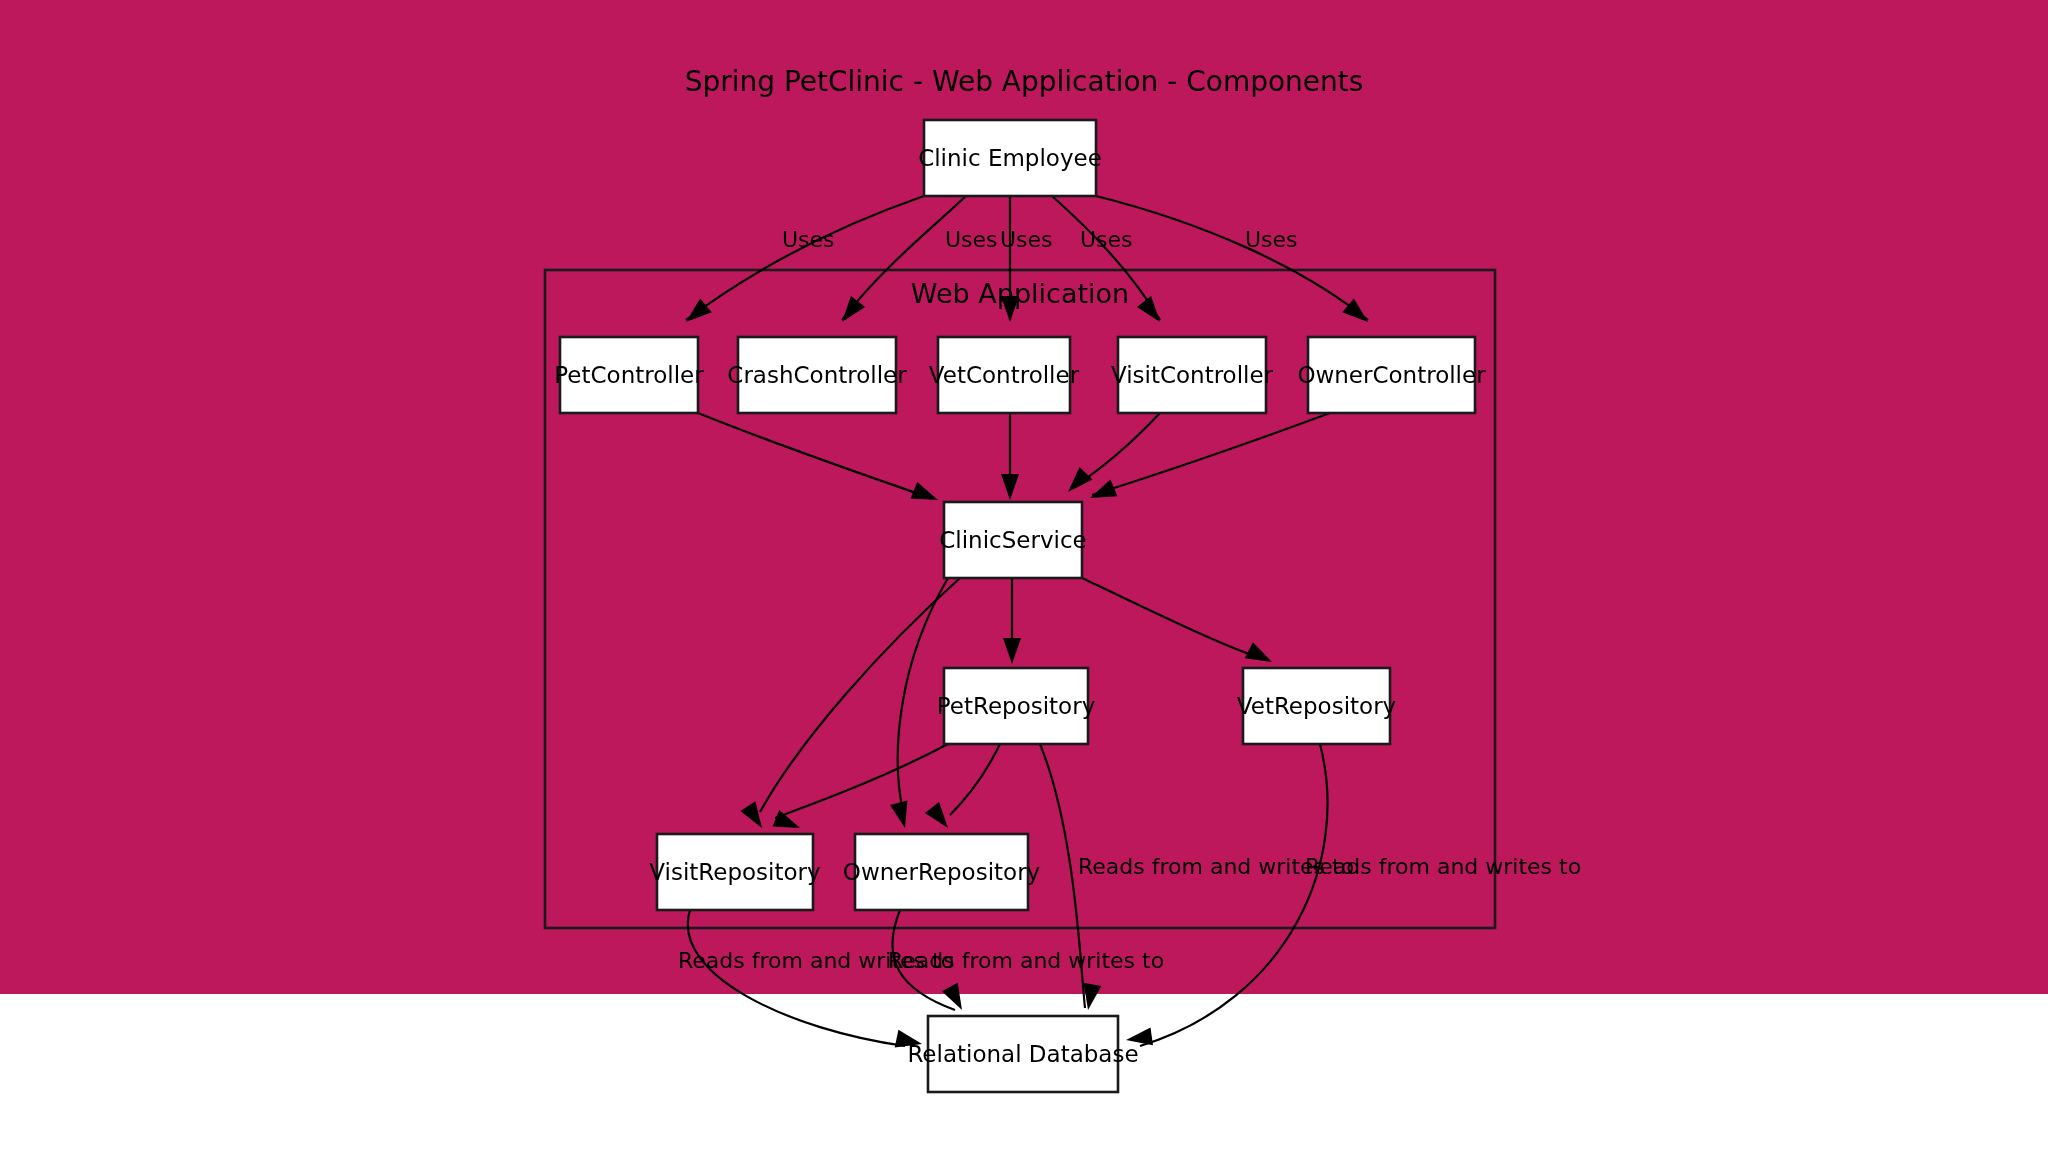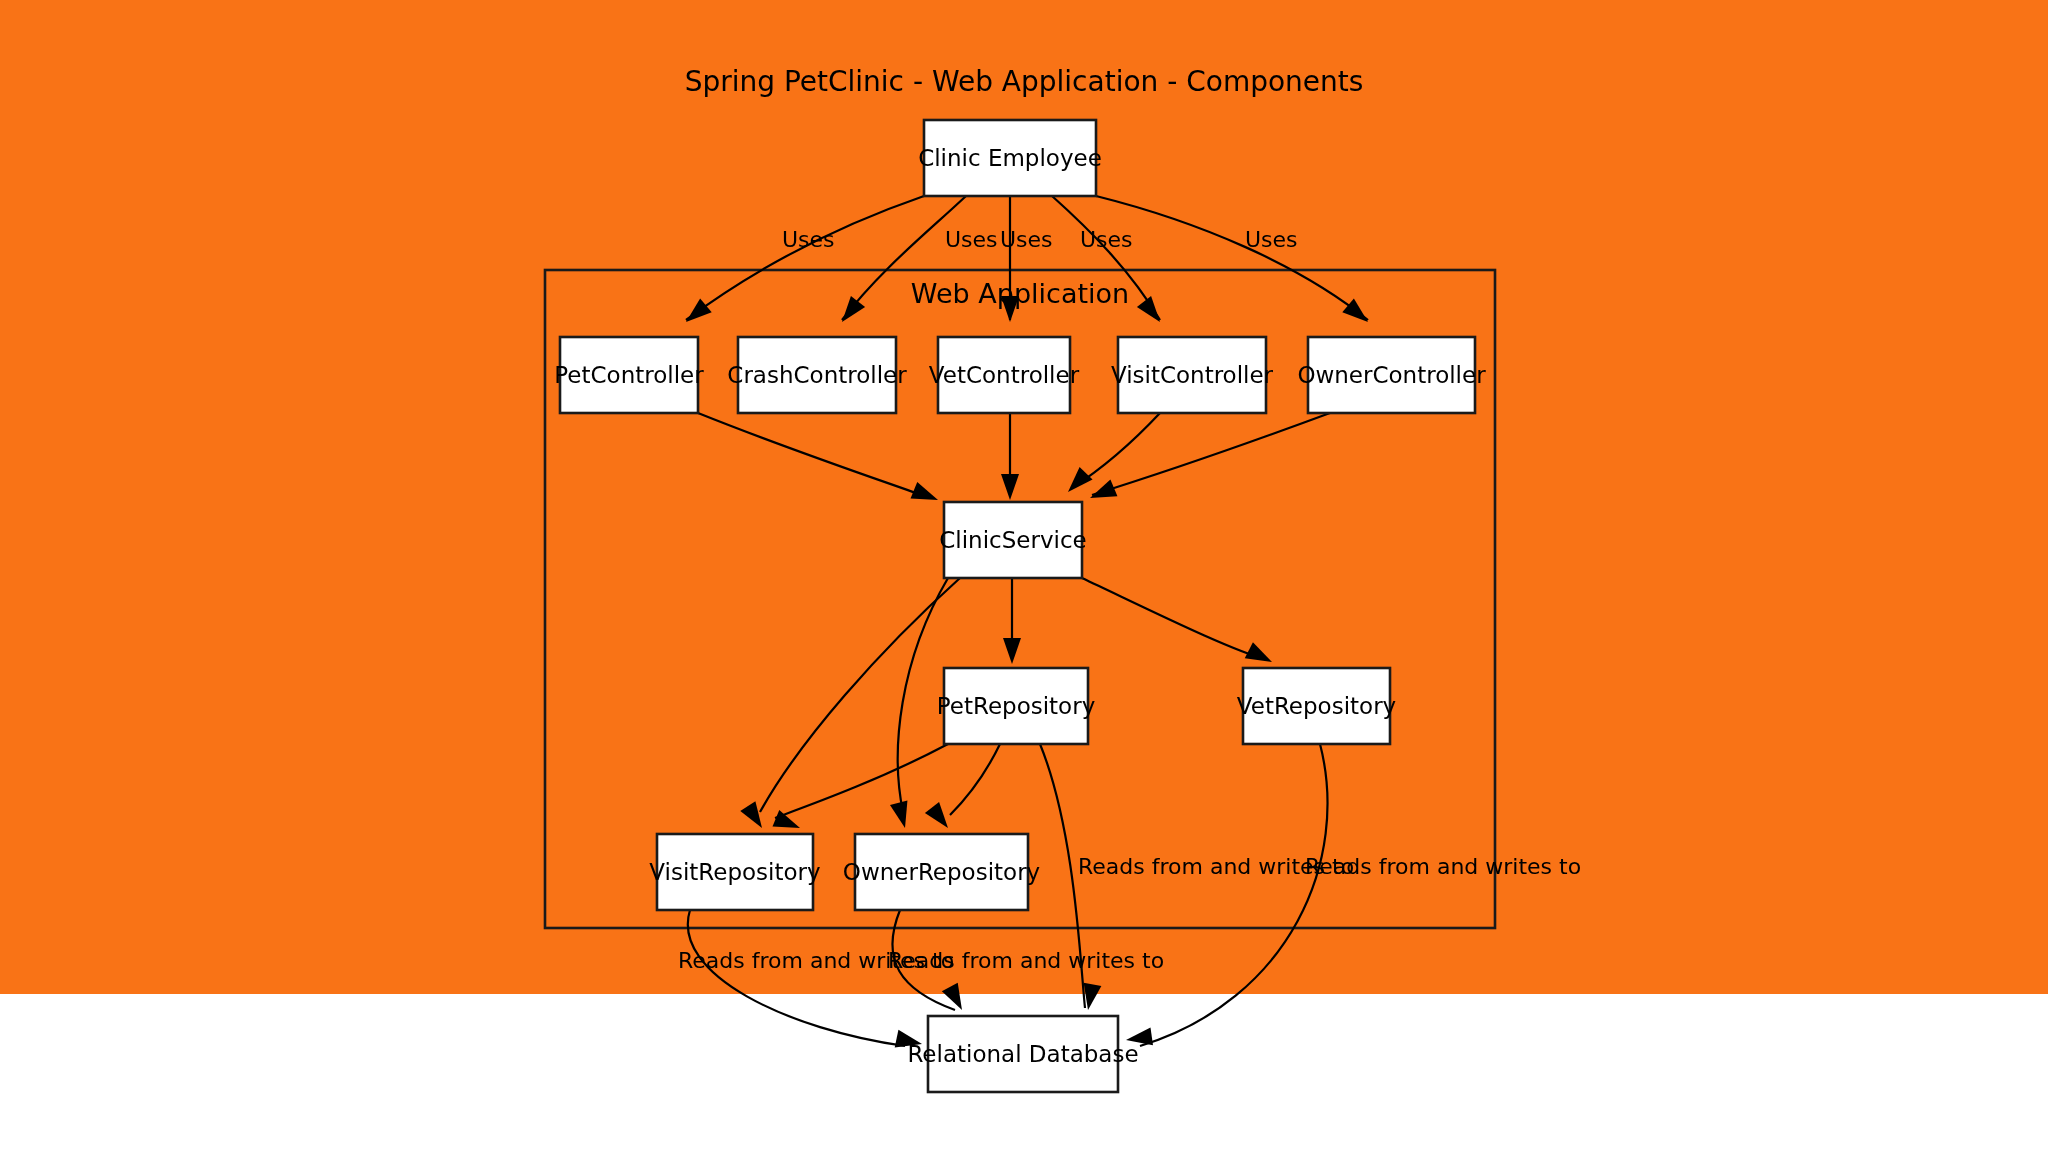--- a/index.html
+++ b/index.html
@@ -10,21 +10,21 @@
   body {
     width: 2048px;
     height: 1152px;
     overflow: hidden;
     font-family: "DejaVu Sans", "Liberation Sans", sans-serif;
   }
   #diagram-root {
     position: relative;
     width: 2048px;
     height: 994px;
-    background: #f97316;
+    background: #be185d;
     text-align: right;
   }
   svg.diagram-canvas {
     position: absolute;
     left: 0;
     top: 0;
     width: 2048px;
     height: 1152px;
     display: block;
   }

